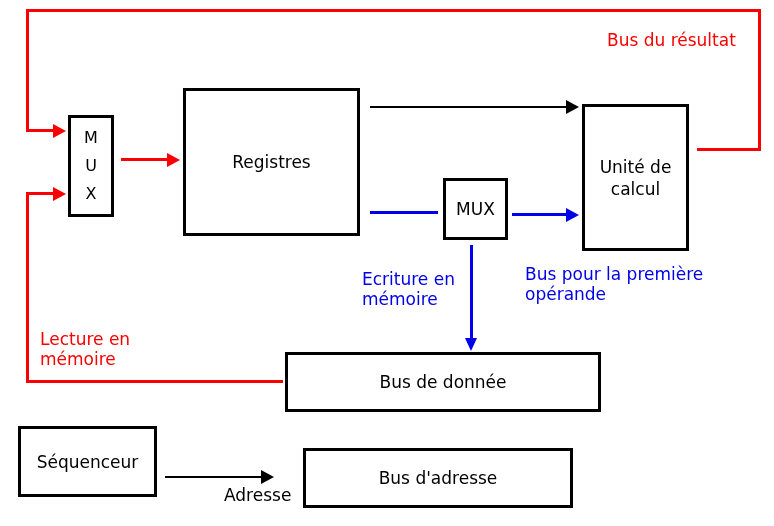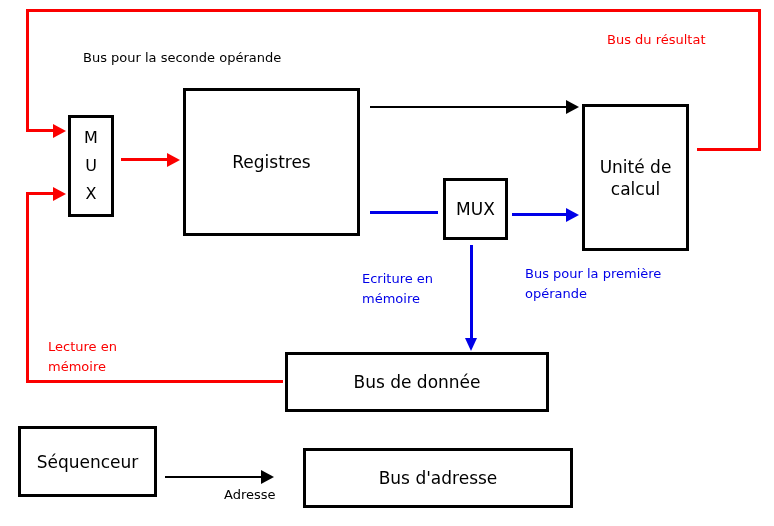--- a/index.html
+++ b/index.html
@@ -33,40 +33,40 @@
     border-top: 7px solid transparent;
     border-bottom: 7px solid transparent;
     border-left: 13px solid var(--c, #000);
   }
   .ah-down {
     position: absolute; width: 0; height: 0;
     border-left: 6px solid transparent;
     border-right: 6px solid transparent;
     border-top: 13px solid var(--c, #000);
   }
-  .lbl { position: absolute; font-size: 13px; white-space: pre-line; line-height: 20px; }
+  .lbl { position: absolute; font-size: 17px; white-space: pre-line; line-height: 20px; }
   .lbl.red-t  { color: var(--red); }
   .lbl.blue-t { color: var(--blue); }
   .lbl.black-t{ color: var(--black); }
 
   
   #mux-left   { left: 68px;  top: 115px; width: 46px;  height: 102px; font-size: 16px; line-height: 28px; }
   #registres  { left: 183px; top: 88px;  width: 177px; height: 148px; }
   #unite      { left: 582px; top: 85px;  width: 107px; height: 147px; line-height: 22px; margin-top: 19px; }
   #mux-center { left: 443px; top: 178px; width: 65px;  height: 62px; }
-  #bus-donnee { left: 285px; top: 352px; width: 264px; height: 60px; }
+  #bus-donnee { left: 285px; top: 352px; width: 316px; height: 60px; }
   #sequenceur { left: 18px;  top: 426px; width: 139px; height: 71px; }
   #bus-adresse{ left: 283px; top: 448px; width: 270px; height: 60px; margin-left: 20px; }
 
   
   #lbl-seconde  { left: 83px;  top: 48px;  }
   #lbl-resultat { left: 607px; top: 30px;  }
   #lbl-ecriture { left: 362px; top: 269px; }
   #lbl-premiere { left: 525px; top: 264px; }
-  #lbl-lecture  { left: 48px;  top: 329px; margin-top: 8px; }
+  #lbl-lecture  { left: 40px;  top: 329px; }
   #lbl-adresse  { left: 177px; top: 485px; margin-left: 47px; }
 </style>
 </head>
 <body>
 
 <div id="canvas">
 
   <div class="seg red" style="left:697px; top:148px; width:64px;  height:3px;"></div>
   <div class="seg red" style="left:758px; top:9px;   width:3px;   height:142px;"></div>
   <div class="seg red" style="left:26px;  top:9px;   width:735px; height:3px;"></div>
@@ -100,21 +100,20 @@
 U
 X</div>
   <div class="box" id="registres">Registres</div>
   <div class="box" id="unite">Unité de
 calcul</div>
   <div class="box" id="mux-center">MUX</div>
   <div class="box" id="bus-donnee">Bus de donnée</div>
   <div class="box" id="sequenceur">Séquenceur</div>
   <div class="box" id="bus-adresse">Bus d'adresse</div>
 
-  <div class="lbl black-t" id="lbl-seconde">Bus pour la seconde opérande</div>
   <div class="lbl red-t" id="lbl-resultat">Bus du résultat</div>
   <div class="lbl blue-t" id="lbl-ecriture">Ecriture en
 mémoire</div>
   <div class="lbl blue-t" id="lbl-premiere">Bus pour la première
 opérande</div>
   <div class="lbl red-t" id="lbl-lecture">Lecture en
 mémoire</div>
   <div class="lbl black-t" id="lbl-adresse">Adresse</div>
 
 </div>

